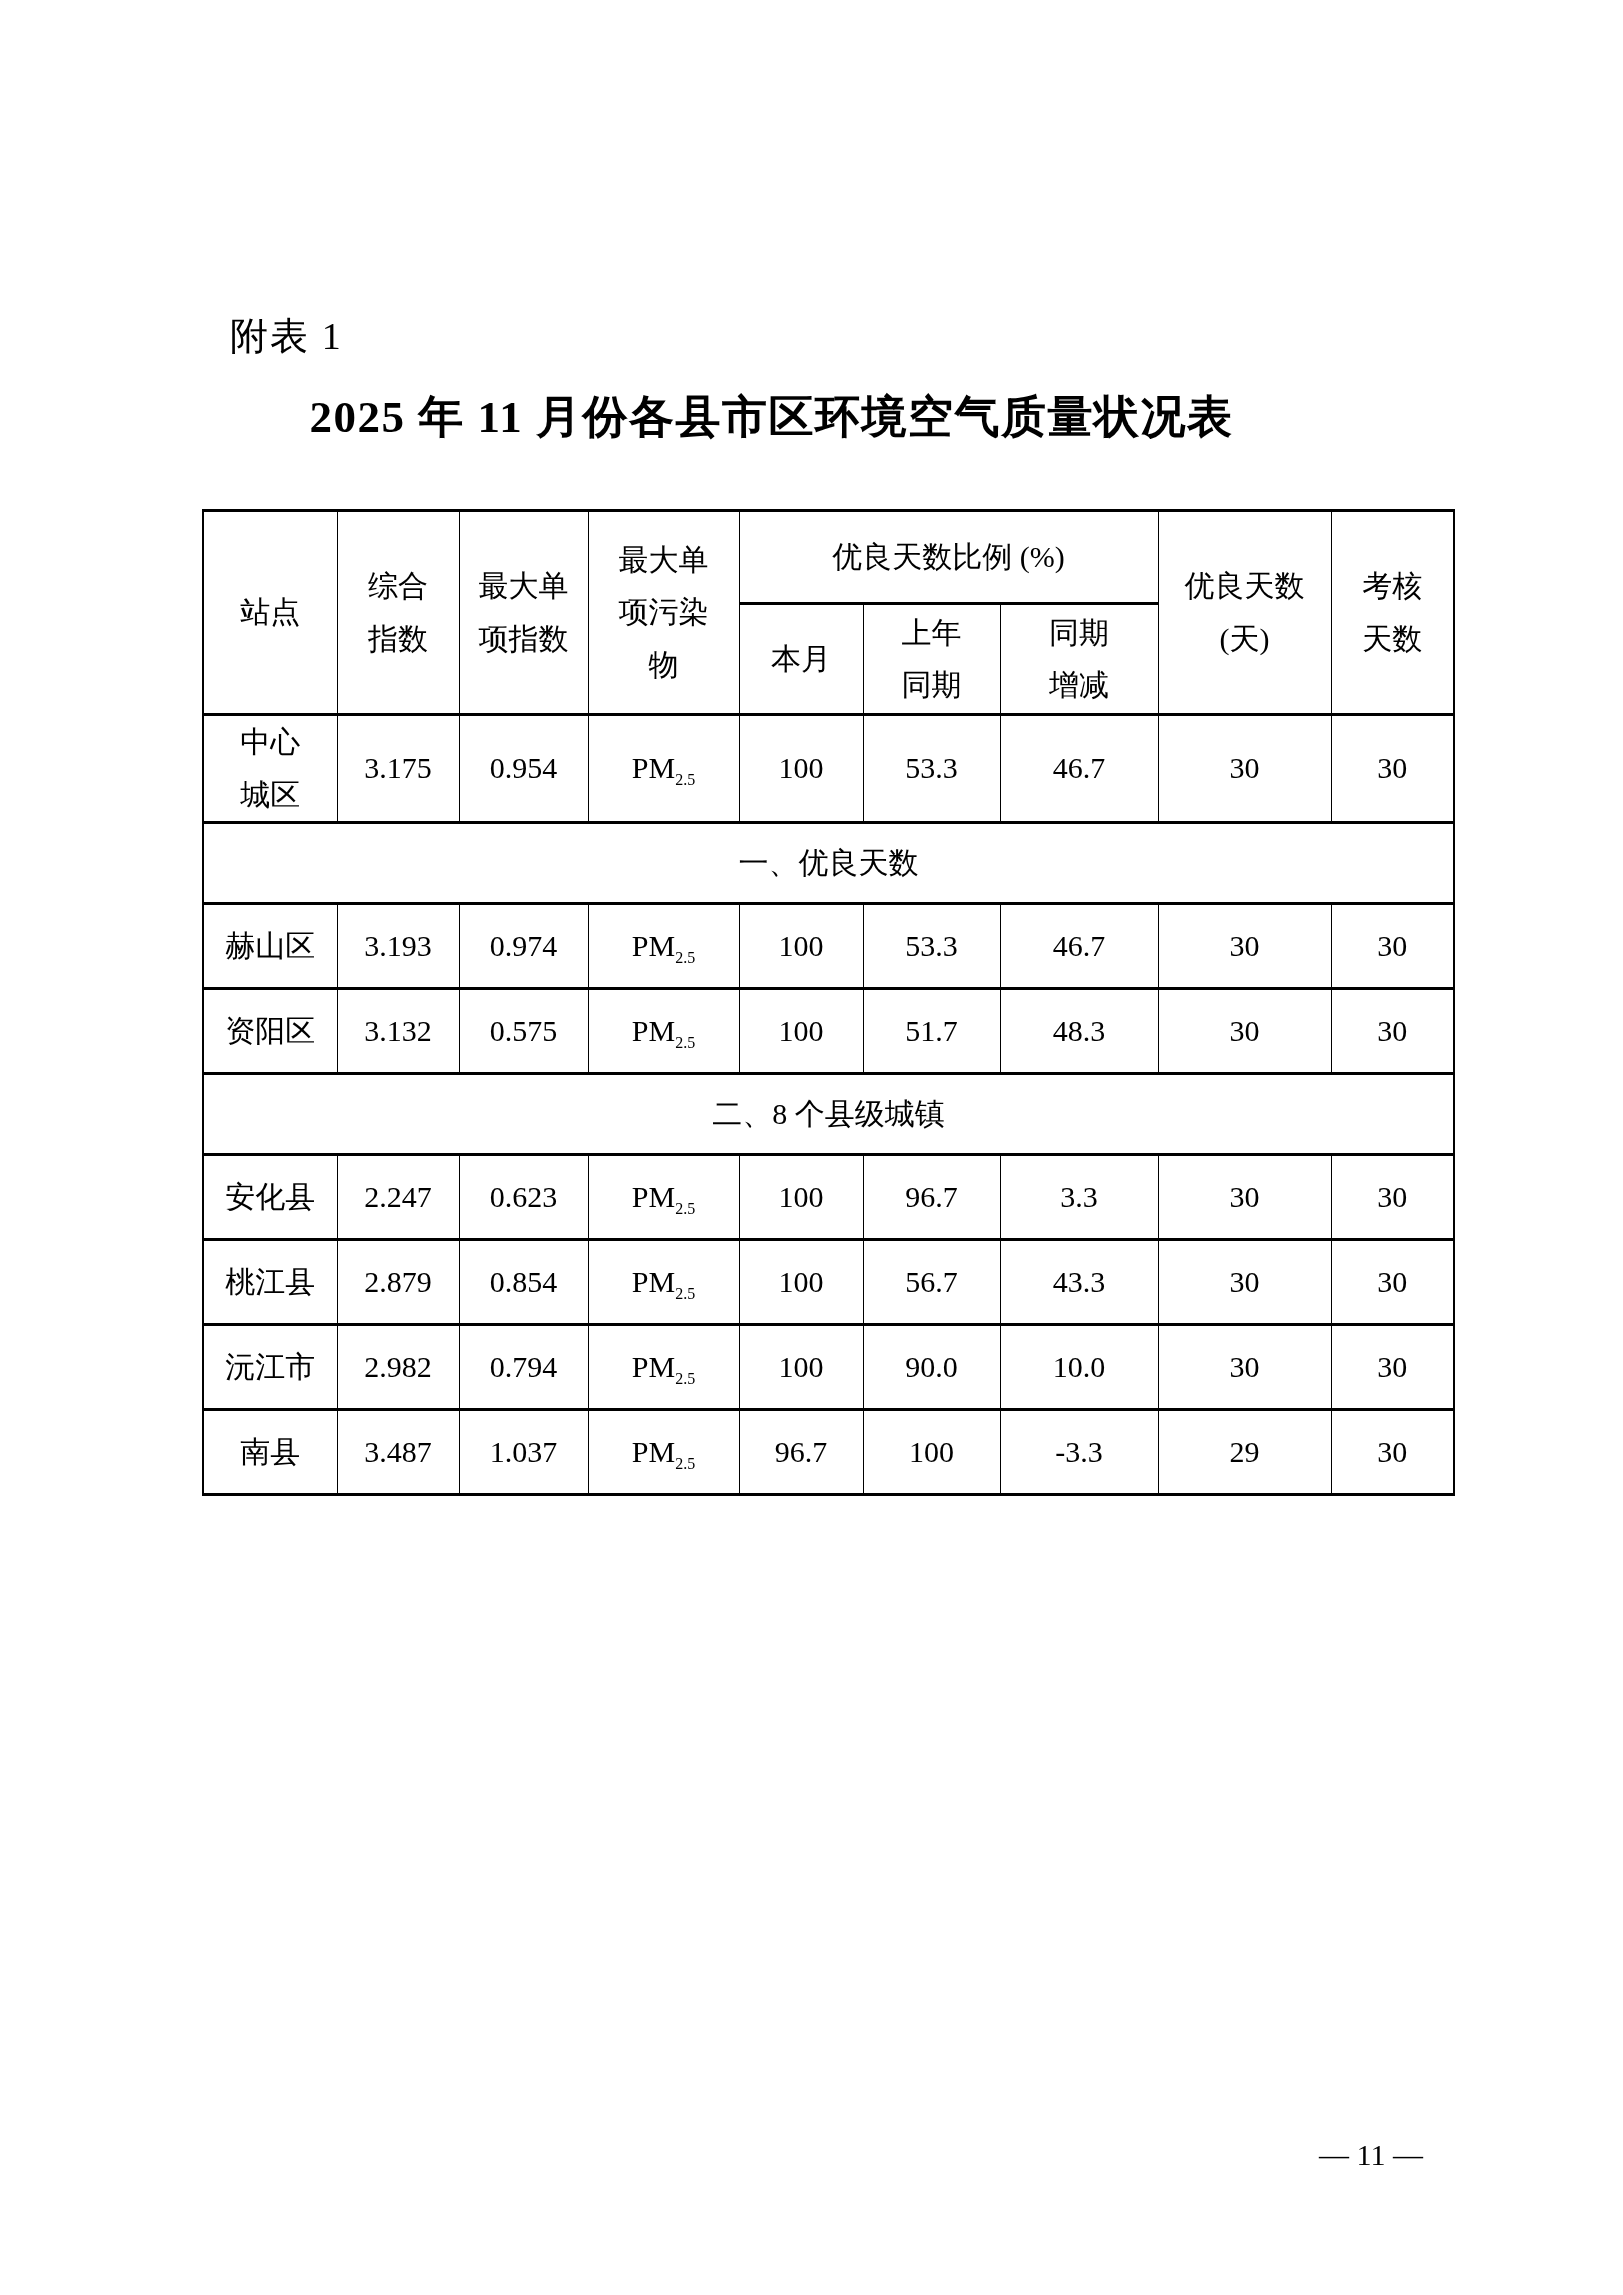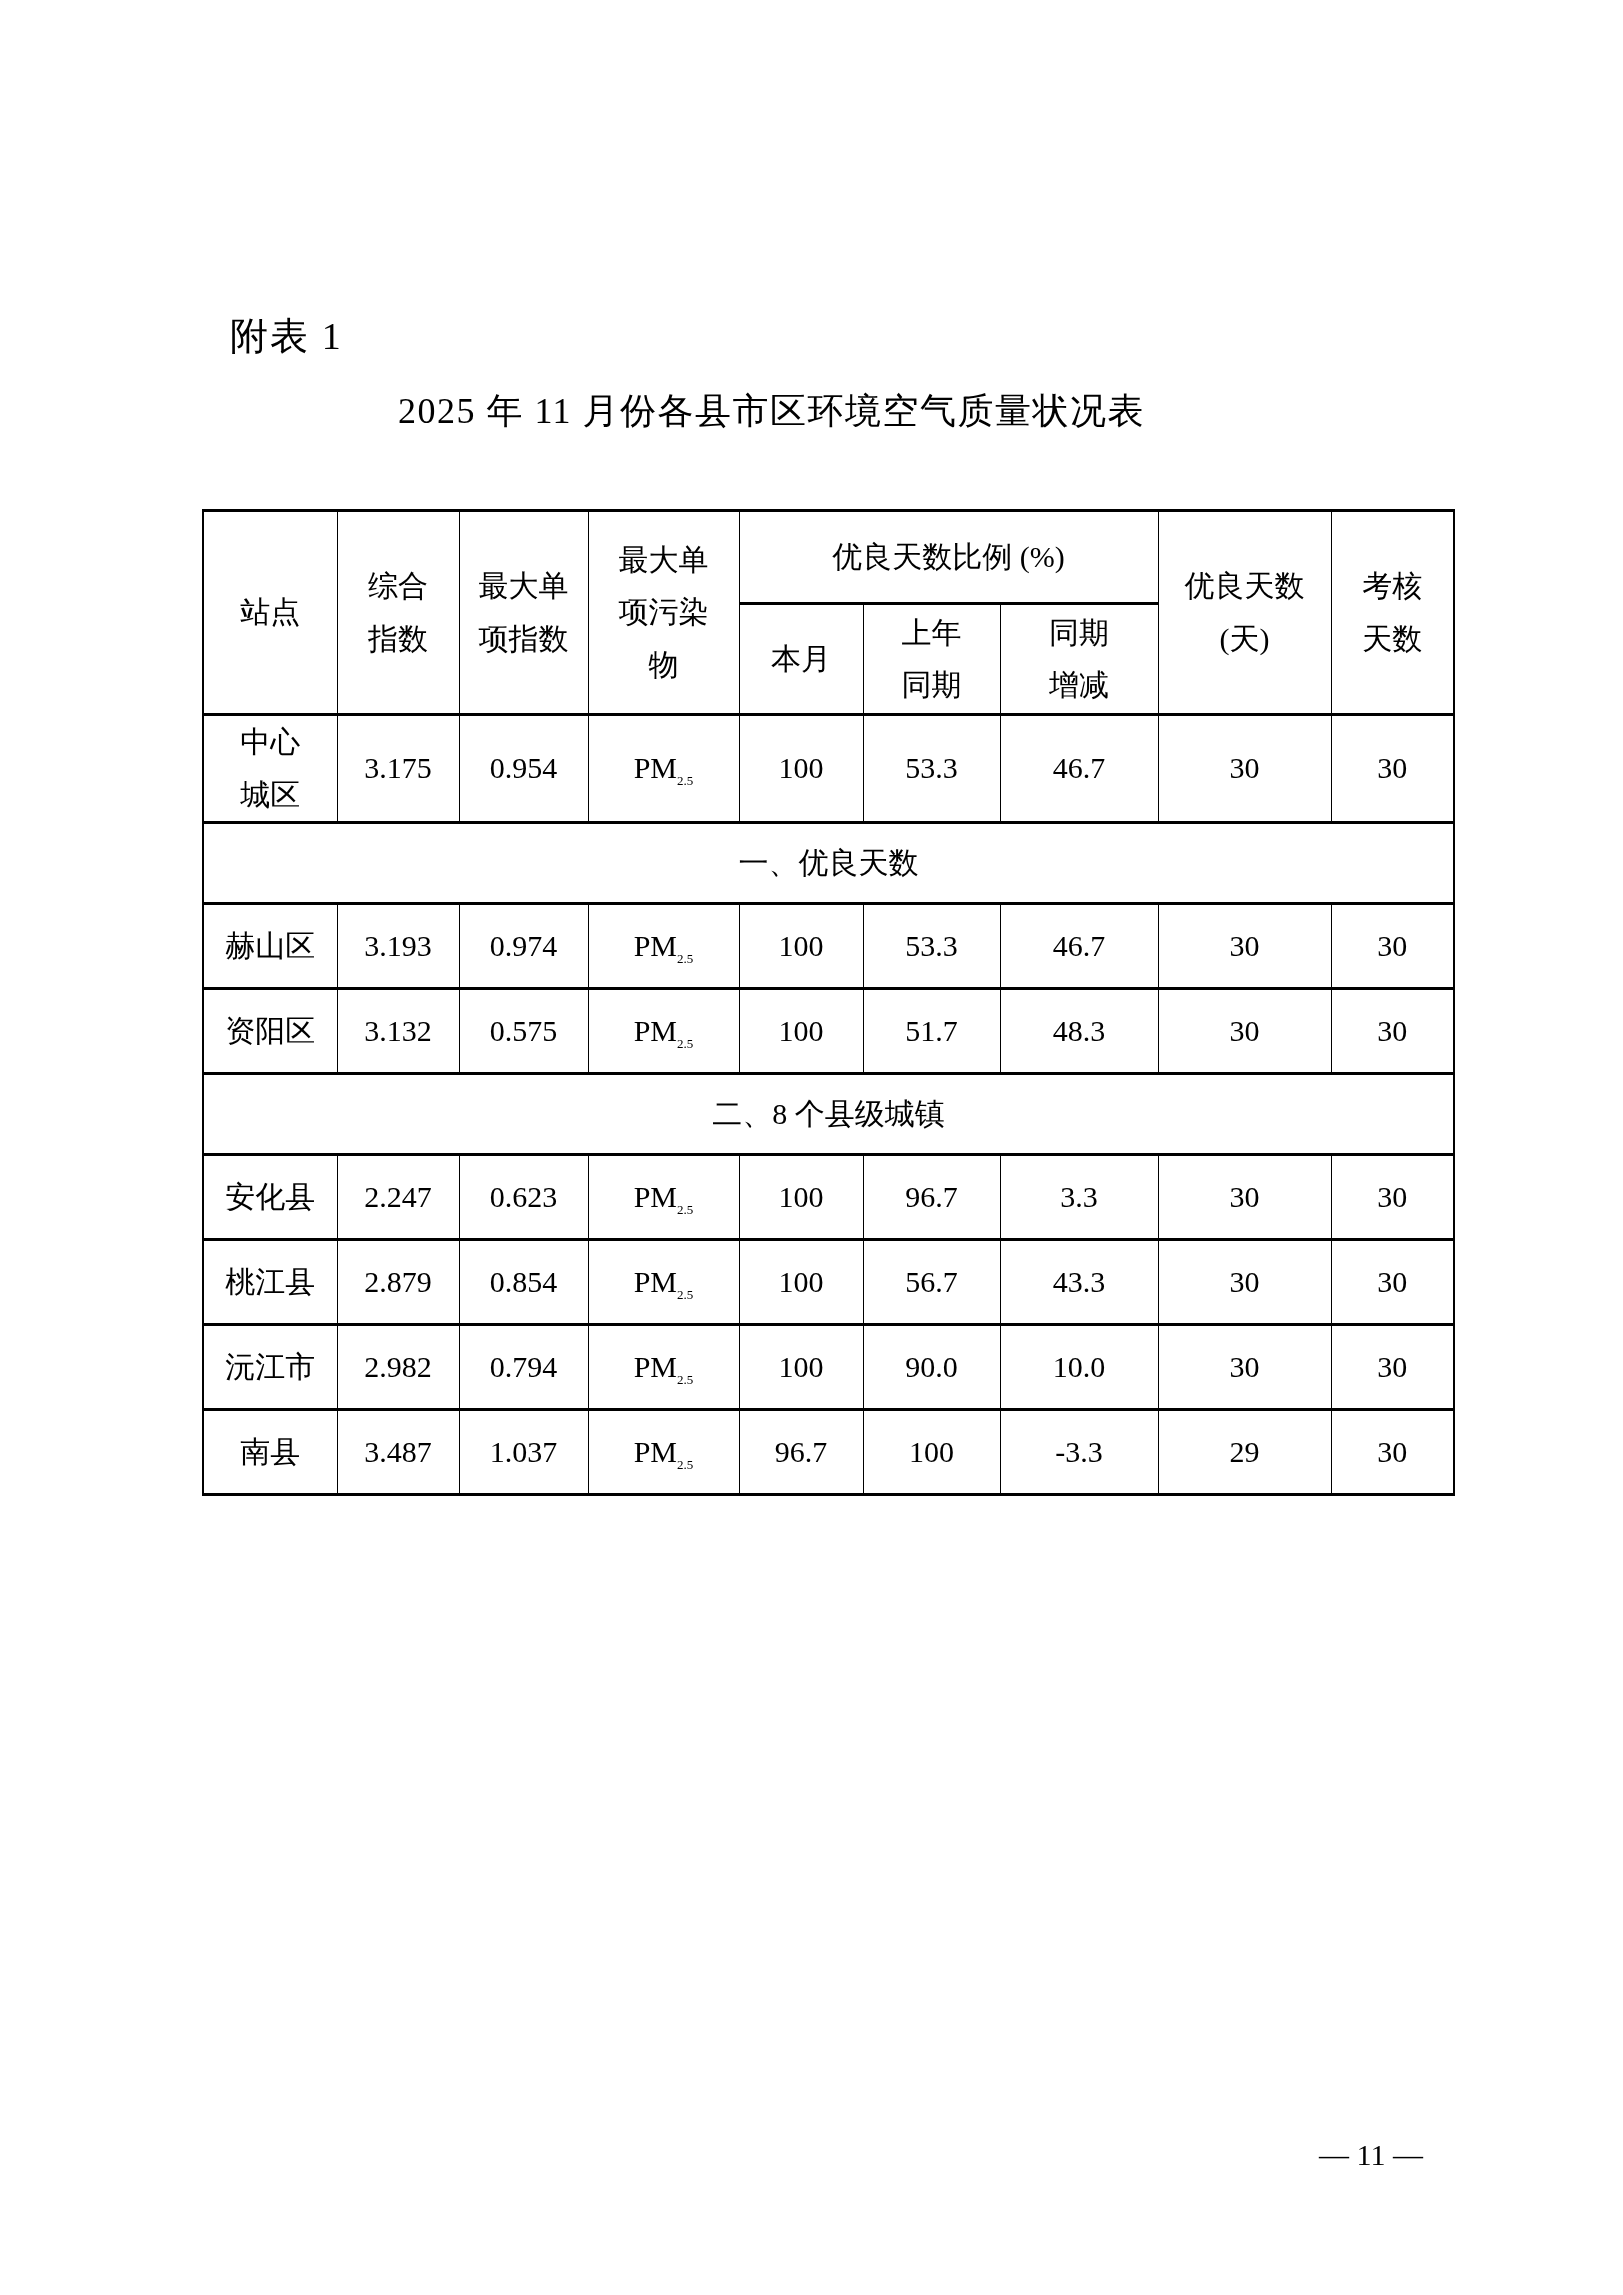--- a/index.html
+++ b/index.html
@@ -22,22 +22,22 @@
     letter-spacing: 2.1px;
     white-space: nowrap;
     margin-left: 24px;
   }
   .doc-title {
     position: absolute;
     left: 0;
     top: 387px;
     width: 1543px;
     text-align: center;
-    font-size: 36px;
-    font-weight: normal;
+    font-size: 45px;
+    font-weight: bold;
     letter-spacing: 1.5px;
     white-space: nowrap;
   }
   table.aq-table {
     position: absolute;
     left: 202px;
     top: 509px;
     width: 1251px;
     border-collapse: collapse;
     table-layout: fixed;
@@ -55,21 +55,21 @@
     white-space: pre-line;
     line-height: 1.75;
   }
   tr.hrow1 { height: 93px; }
   tr.hrow2 { height: 111px; }
   tr.row-tall { height: 108px; }
   tr.row-section { height: 81px; }
   tr.row-data { height: 85px; }
   td.hdr { line-height: 1.85; }
   sub.pm-sub {
-    font-size: 13px;
+    font-size: 16px;
     vertical-align: sub;
     line-height: 1;
   }
   .page-number {
     position: absolute;
     top: 2138px;
     right: 200px;
     font-size: 30px;
     white-space: nowrap;
   }

